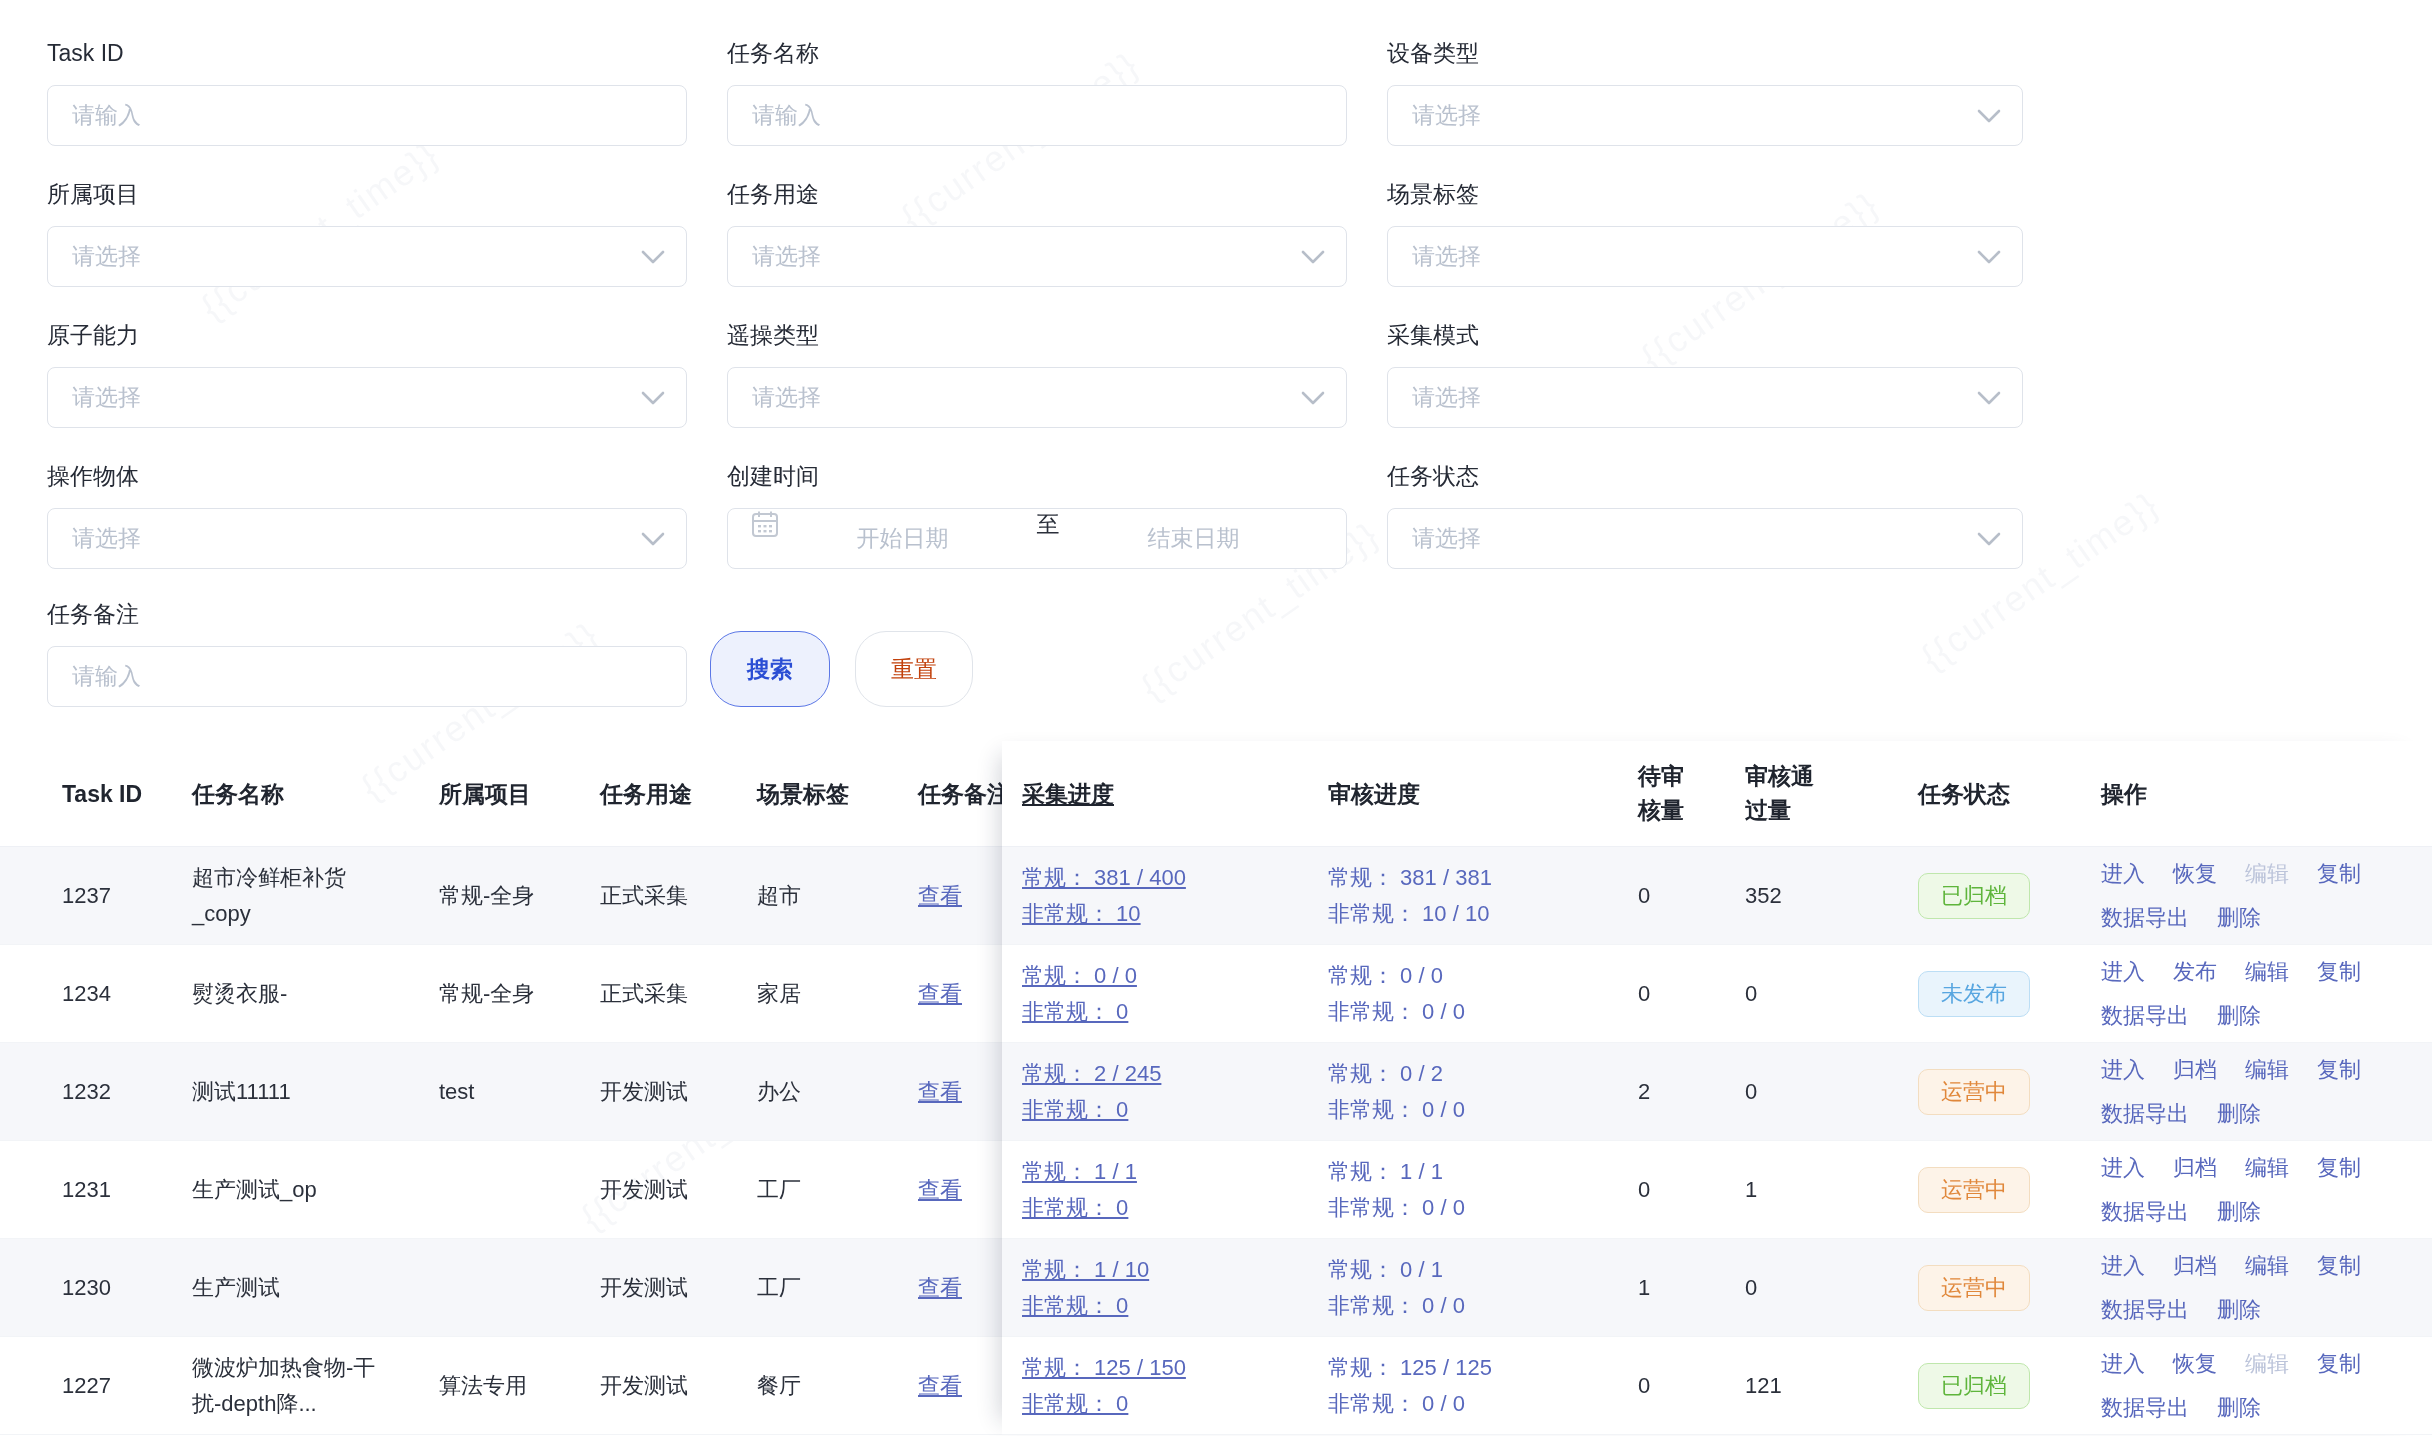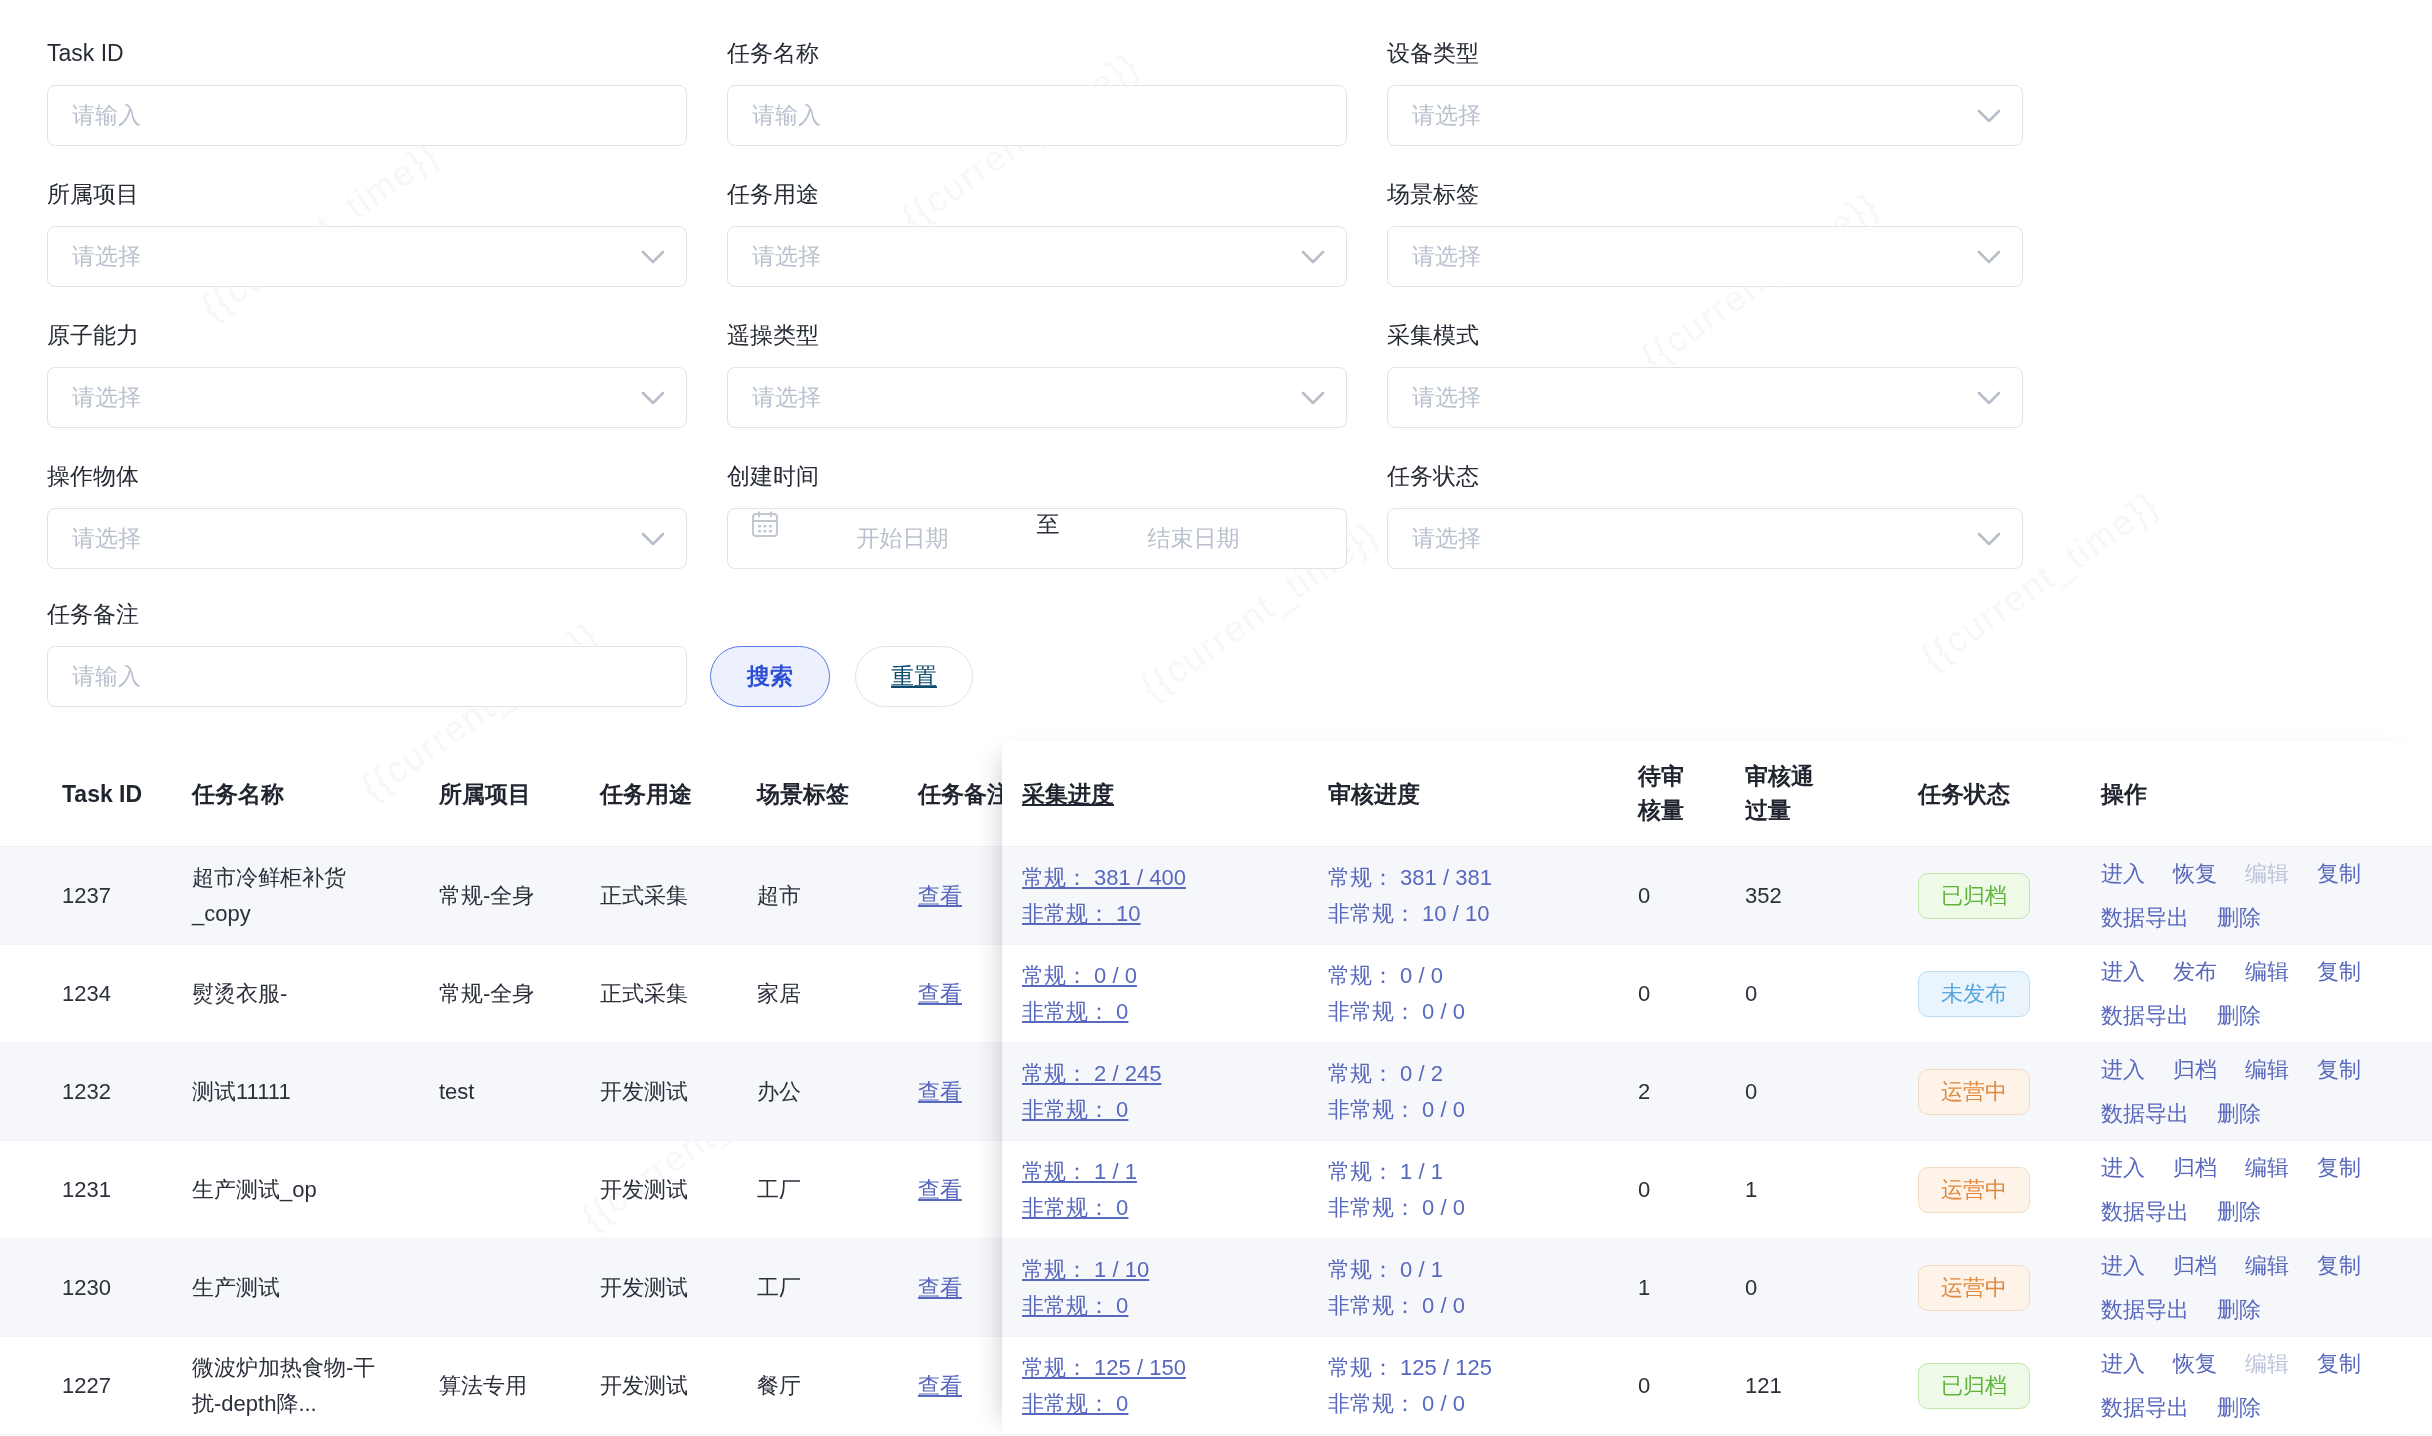--- a/index.html
+++ b/index.html
@@ -40,26 +40,26 @@
   .dr-input { flex:1 1 0; border:none; outline:none; font-size:23px; text-align:center;
               color:#2b303b; background:transparent; min-width:0;
               font-family:"Liberation Sans","DejaVu Sans",sans-serif; }
   .dr-input::placeholder { color:#b9c1ce; }
   .dr-sep { width:46px; text-align:center; font-size:23px; color:#2a2f3a; }
   .dr-pad { width:30px; }
 
   
   .actions-row { display:flex; align-items:flex-end; margin-top:34px; padding-right:48px; }
   .remark-block { width:640px; }
-  .btn { height:61px; border-radius:31px; font-size:23px; display:inline-flex;
+  .btn { height:76px; border-radius:31px; font-size:23px; display:inline-flex;
          align-items:center; justify-content:center; cursor:pointer; background:#fff;
          font-family:"Liberation Sans","DejaVu Sans",sans-serif; }
   .btn-search { width:120px; margin-left:23px; background:#edf1fd; border:1px solid #5b77e6;
                 color:#2b4ed4; font-weight:bold; }
-  .btn-reset { width:118px; margin-left:25px; border:1px solid #e0e4ea; color:#0c4a6e;text-decoration:underline; }
+  .btn-reset { width:118px; margin-left:25px; border:1px solid #e0e4ea; color:#c2410c; }
   .right-tools { margin-left:auto; display:flex; align-items:center; }
   .btn-global { padding:0 36px; border:1px solid #e3e6ec; color:#4a505c; }
   .btn-global svg { margin-right:14px; }
   .btn-new { padding:0 44px; margin-left:23px; background:#2b4ed4; border:none; color:#fff;
              font-weight:bold; }
   .plus-glyph { font-size:30px; font-weight:normal; margin-right:18px; line-height:1; }
 
   
   .table { position:relative; margin-top:34px; width:2432px; }
   .lrow { display:flex; align-items:center; padding-left:62px; }

